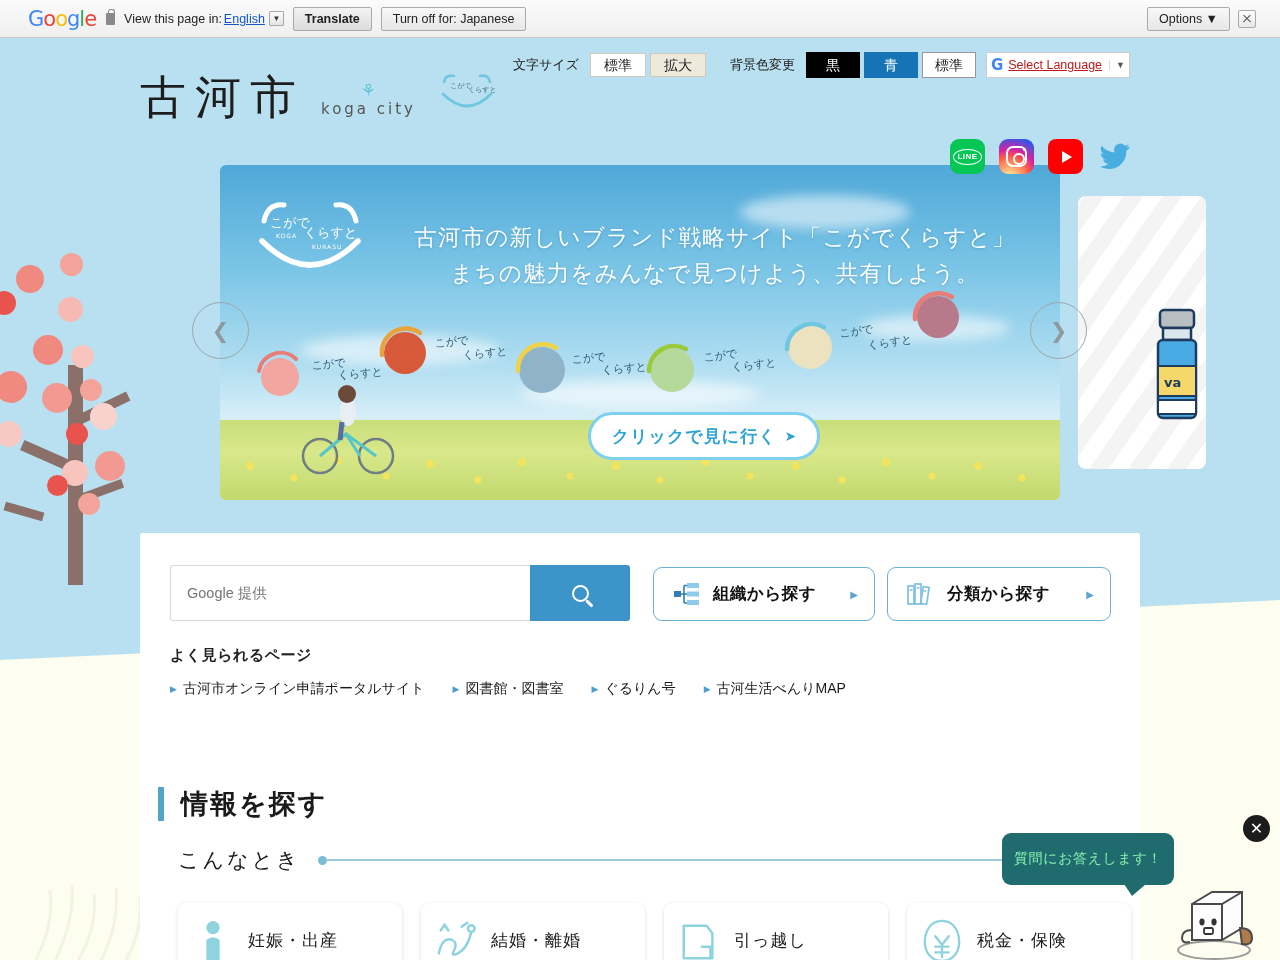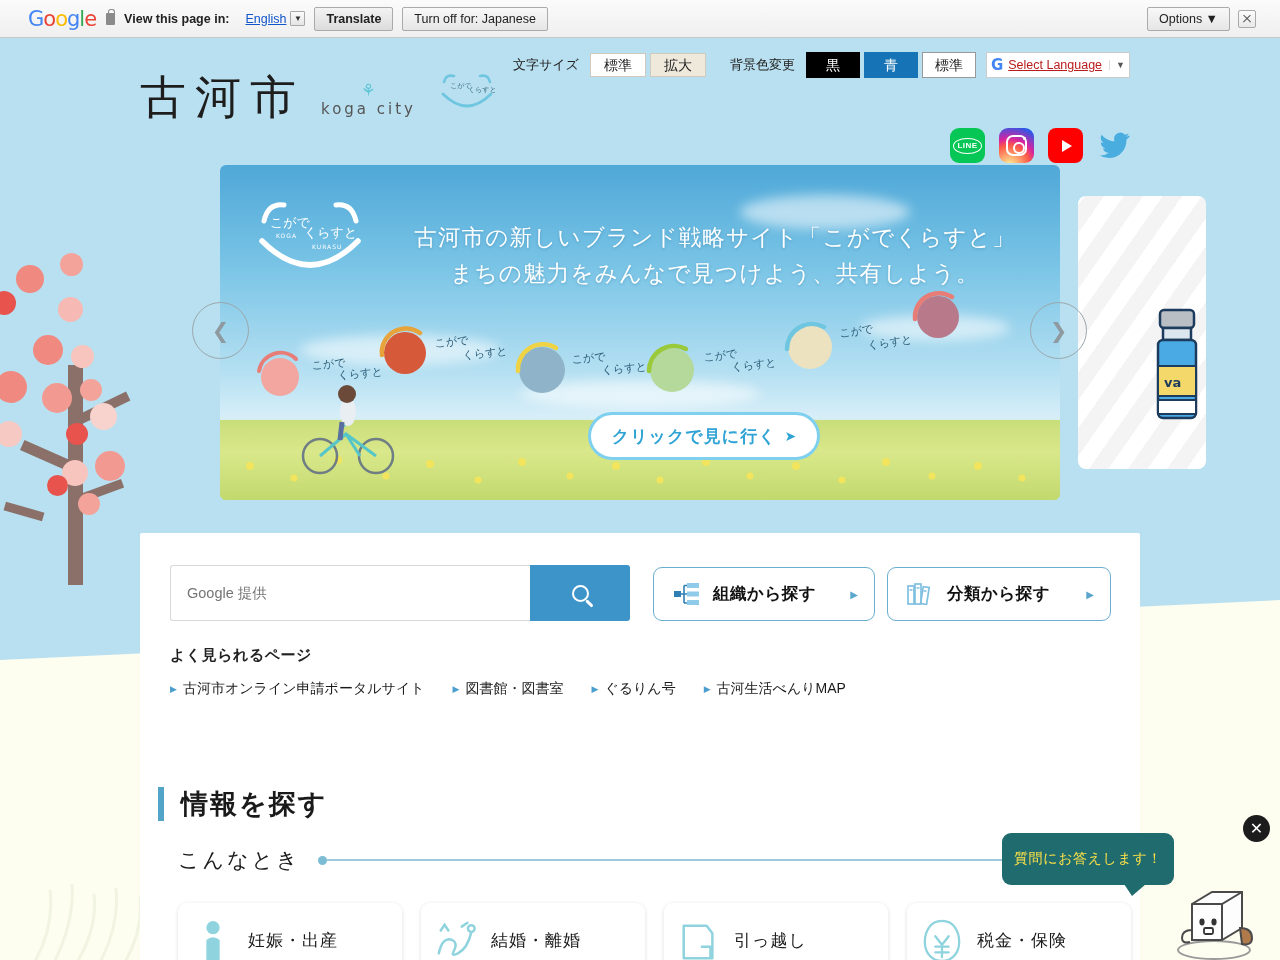--- a/index.html
+++ b/index.html
@@ -19,21 +19,21 @@
     display: flex; align-items: center; padding: 0 20px; z-index: 60;
   }
   .gt-logo { font-size: 21px; letter-spacing: -1px; font-weight: 400;
     font-family: "DejaVu Sans", sans-serif; margin-right: 10px; margin-left: 8px; }
   .gt-logo .b { color:#4285F4; } .gt-logo .r { color:#EA4335; }
   .gt-logo .y { color:#FBBC05; } .gt-logo .g { color:#34A853; }
   .lock-icon { width: 9px; height: 12px; position: relative; margin-right: 9px;
     background: #8a8a8a; border-radius: 1px; }
   .lock-icon::before { content:""; position:absolute; left:2px; top:-4px; width:5px; height:5px;
     border:1.5px solid #8a8a8a; border-bottom:none; border-radius:3px 3px 0 0; }
-  .gt-text { font-size: 12.5px; color: #222; margin-right: 16px; font-weight: bold; }
+  .gt-text { font-size: 12.5px; color: #222; margin-right: 2px; }
   .gt-lang { font-size: 12.5px; color: #1155cc; text-decoration: underline; cursor: pointer; }
   .gt-caret {
     display:inline-block; margin-left:4px; width:15px; height:15px; vertical-align:-3px;
     background: linear-gradient(#fcfcfc,#e4e4e4); border:1px solid #a9a9a9; border-radius:1px;
     font-size:8px; line-height:13px; text-align:center; color:#333;
   }
   .gt-btn {
     font-size: 12.5px; padding: 4px 11px; margin-left: 9px;
     border: 1px solid #aaa; border-radius: 2px; cursor: pointer; color: #222;
     background: linear-gradient(#f8f8f8,#e6e6e6);
@@ -99,21 +99,21 @@
   .brand-title {
     font-size:46px; letter-spacing:9px; color:#1d1d1d; font-weight:400;
     font-family:"DejaVu Sans","Liberation Sans",sans-serif; line-height:1;
   }
   .brand-sub { margin-left:16px; margin-bottom:2px; text-align:center; }
   .brand-sub-mark { font-size:17px; color:#5ec5d6; line-height:1; }
   .brand-sub-text { font-size:15px; letter-spacing:3px; color:#555;
     font-family:"DejaVu Sans",sans-serif; }
   .brand-badge { margin-left:22px; margin-bottom:4px; width:58px; height:44px; position:relative; }
 
-  .socials { position:absolute; right:148px; top:90px; display:flex; gap:14px; }
+  .socials { position:absolute; right:148px; top:101px; display:flex; gap:14px; }
   .social { width:35px; height:35px; border-radius:9px; cursor:pointer; position:relative;
     display:flex; align-items:center; justify-content:center; }
   .s-line { background:#06C755; }
   .s-line span { color:#fff; font-size:8px; font-weight:bold; letter-spacing:.5px;
     border:1.6px solid #fff; border-radius:50%; padding:3px 3px; line-height:1; }
   .s-insta { background: radial-gradient(circle at 30% 107%, #fdf497 0%, #fd5949 45%, #d6249f 60%, #285AEB 90%); }
   .insta-sq { width:21px; height:21px; border:2.3px solid #fff; border-radius:7px; position:relative; }
   .insta-sq::before { content:""; position:absolute; left:4.5px; top:4.5px; width:8px; height:8px;
     border:2.2px solid #fff; border-radius:50%; }
   .insta-sq::after { content:""; position:absolute; right:-0.5px; top:-0.5px; width:3px; height:3px;
@@ -220,21 +220,21 @@
   .chat-wrap { position:absolute; right:8px; bottom:0; width:270px; height:145px; z-index:30; }
   .chat-bubble {
     position:absolute; left:0; top:18px; width:172px; height:52px; background:#1f6b6e;
     border-radius:9px; display:flex; align-items:center; justify-content:center;
   }
   .chat-bubble::after {
     content:""; position:absolute; right:28px; bottom:-11px; width:0; height:0;
     border-left:8px solid transparent; border-right:14px solid transparent;
     border-top:12px solid #1f6b6e;
   }
-  .chat-text { color:#fde047; font-size:14px; letter-spacing:.6px; }
+  .chat-text { color:#86efac; font-size:14px; letter-spacing:.6px; }
   .chat-close {
     position:absolute; right:2px; top:0px; width:27px; height:27px; border-radius:50%;
     background:#1c1c1c; display:flex; align-items:center; justify-content:center;
     color:#fff; font-size:16px; cursor:pointer; font-family:"DejaVu Sans",sans-serif;
   }
   .mascot { position:absolute; right:10px; bottom:-2px; width:96px; height:84px; cursor:pointer; }
 </style>
 </head>
 <body>
 

